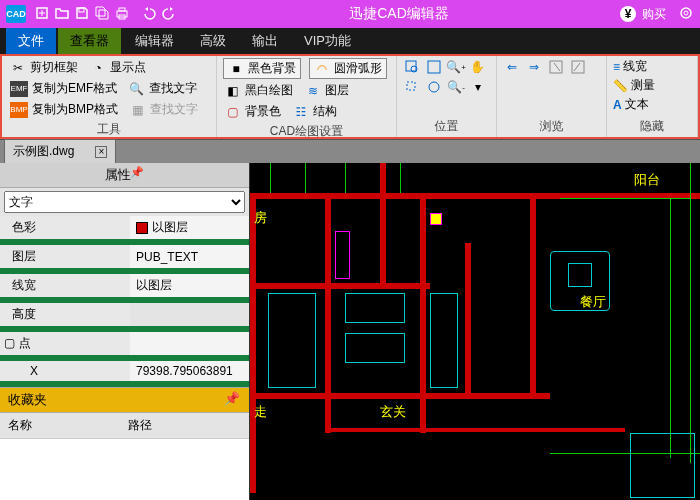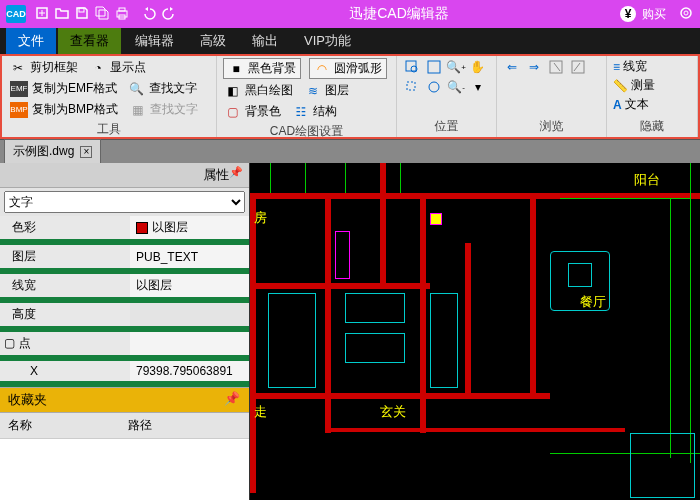--- a/index.html
+++ b/index.html
@@ -25,26 +25,26 @@
 .ribbon .group .label { text-align: center; font-size: 12px; color: #444; padding: 2px 0; }
 .ribbon .item { display: flex; align-items: center; gap: 4px; font-size: 12px; padding: 1px 2px; white-space: nowrap; }
 .ribbon .item .ico { width: 16px; height: 16px; display: inline-flex; align-items: center; justify-content: center; }
 .ribbon .item.boxed { border: 1px solid #888; background: #f4f4f4; padding: 1px 4px; }
 .ribbon .row { display: flex; gap: 8px; }
 .ribbon .iconrow { display: flex; gap: 4px; }
 .ribbon .iconrow .ib { width: 18px; height: 18px; display: flex; align-items: center; justify-content: center; }
 .ribbon .iconlabel { display: flex; align-items: center; gap: 3px; font-size: 12px; }
 
 .doctabs { height: 24px; background: #888; display: flex; align-items: center; padding-left: 4px; border-top: 1px solid #555; }
-.doctabs .doctab { background: #d4d4d4; padding: 3px 8px; font-size: 12px; display: flex; align-items: center; gap: 6px; border: 1px solid #666; }
+.doctabs .doctab { background: #d4d4d4; padding: 3px 8px; font-size: 12px; display: flex; align-items: center; gap: 21px; border: 1px solid #666; }
 .doctabs .doctab .x { width: 12px; height: 12px; border: 1px solid #666; display: flex; align-items: center; justify-content: center; font-size: 10px; }
 
 .main { display: flex; height: 337px; }
 .sidepanel { width: 250px; background: #e4e4e4; display: flex; flex-direction: column; border-right: 1px solid #333; }
-.sidepanel .phead { background: #d0d0d0; padding: 3px 6px; font-size: 13px; display: flex; justify-content: flex-end; border-bottom: 1px solid #aaa; }
+.sidepanel .phead { background: #d0d0d0; padding: 3px 20px; font-size: 13px; display: flex; justify-content: center; border-bottom: 1px solid #aaa; }
 .sidepanel .phead .pin { font-size: 11px; }
 .sidepanel .combo { margin: 3px 4px; display: flex; }
 .sidepanel .combo select { flex: 1; font-size: 12px; height: 22px; }
 .sidepanel .grid { font-size: 12px; }
 .sidepanel .grid .r { display: flex; border-bottom: 6px solid #15803d; }
 .sidepanel .grid .r .k { width: 130px; padding: 3px 12px; background: #e8e8e8; }
 .sidepanel .grid .r .v { flex: 1; padding: 3px 6px; background: #f4f4f4; display: flex; align-items: center; gap: 4px; }
 .sidepanel .grid .r.sec .k { padding-left: 4px; font-weight: normal; }
 .sidepanel .grid .sw { width: 12px; height: 12px; background: #c00; border: 1px solid #000; }
 .sidepanel .favh { background: #eab308; padding: 3px 8px; font-size: 13px; display: flex; justify-content: space-between; border-top: 1px solid #aaa; border-bottom: 1px solid #aaa; }

